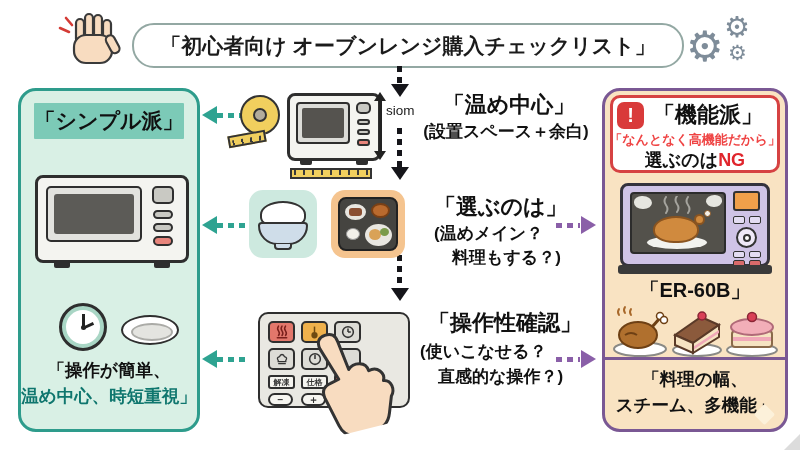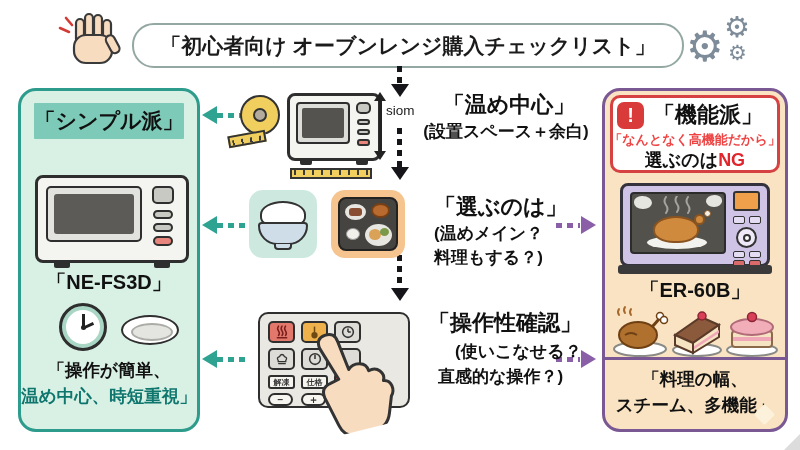--- a/index.html
+++ b/index.html
@@ -81,21 +81,20 @@
         <div class="abs" style="left:6px;top:6px;right:6px;bottom:6px;background:#5c5b57;border-radius:3px;"></div>
       </div>
       <div class="btn" style="left:114px;top:8px;width:22px;height:18px;background:#c9c9c3;"></div>
       <div class="btn" style="left:115px;top:32px;width:20px;height:9px;background:#c9c9c3;"></div>
       <div class="btn" style="left:115px;top:45px;width:20px;height:9px;background:#c9c9c3;"></div>
       <div class="btn" style="left:115px;top:58px;width:20px;height:10px;background:#e8857c;"></div>
       <div class="foot" style="left:16px;"></div>
       <div class="foot" style="right:16px;"></div>
     </div>
 
-    <div class="abs ctr nowrap" style="left:0;top:178px;width:176px;font-size:20px;font-weight:800;color:#111;">「NE-FS3D」</div>
 
     <div class="abs" style="left:38px;top:212px;width:48px;height:48px;border-radius:50%;background:#a9d6c5;border:3px solid #2e2e2e;box-sizing:border-box;">
       <div class="abs" style="left:4px;top:4px;right:4px;bottom:4px;background:#fff;border-radius:50%;"></div>
       <div class="abs" style="left:20px;top:8px;width:3px;height:14px;background:#222;transform-origin:50% 100%;transform:rotate(0deg);"></div>
       <div class="abs" style="left:20px;top:11px;width:3px;height:11px;background:#222;transform-origin:50% 100%;transform:rotate(65deg);"></div>
       <div class="abs" style="left:19px;top:19px;width:5px;height:5px;background:#222;border-radius:50%;"></div>
     </div>
 
     <div class="abs" style="left:100px;top:224px;width:58px;height:30px;background:#fff;border:2.5px solid #2e2e2e;border-radius:50%;box-sizing:border-box;">
       <div class="abs" style="left:8px;top:6px;width:38px;height:14px;background:#e4e4e0;border:2px solid #ababa7;border-radius:50%;"></div>
@@ -234,21 +233,21 @@
       <div class="abs" style="left:6px;top:29px;width:14px;height:12px;background:#f2f0ea;border:1.5px solid #999;border-radius:50%;box-sizing:border-box;"></div>
       <div class="abs" style="left:25px;top:25px;width:27px;height:22px;background:#e8e6e0;border-radius:50%;">
         <div class="abs" style="left:4px;top:5px;width:12px;height:11px;background:#d9a257;border-radius:50%;"></div>
         <div class="abs" style="left:15px;top:4px;width:9px;height:8px;background:#7a9a4a;border-radius:50%;"></div>
       </div>
     </div>
   </div>
 
   <div class="abs nowrap step-title" style="left:434px;top:192px;">「選ぶのは」</div>
   <div class="abs nowrap step-sub" style="left:434px;top:222px;text-align:right;">(温めメイン？</div>
-  <div class="abs nowrap step-sub" style="left:434px;top:246px;">料理もする？)</div>
+  <div class="abs nowrap step-sub" style="left:452px;top:246px;">料理もする？)</div>
 
   <div class="abs" style="left:258px;top:312px;width:152px;height:96px;background:#e9e8e2;border:2.5px solid #2f2f2f;border-radius:10px;box-sizing:border-box;">
 
     <div class="btn ctr" style="left:8px;top:7px;width:27px;height:22px;background:#e2776b;">
       <svg width="14" height="14" viewBox="0 0 12 12">
           <g stroke="#7a201c" stroke-width="1.3" fill="none" stroke-linecap="round">
             <path d="M3 1 q-1.5 2 0 4 q1.5 2 0 4"></path>
             <path d="M6 1 q-1.5 2 0 4 q1.5 2 0 4"></path>
             <path d="M9 1 q-1.5 2 0 4 q1.5 2 0 4"></path>
             <path d="M2 11 h8"></path>
@@ -301,18 +300,18 @@
 
   <svg class="abs" style="left:302px;top:326px;transform:rotate(-14deg);" width="100" height="105" viewBox="0 0 100 105">
     <path d="M26 16 q-2 -11 8 -12 q10 -1 11 9 l4 30
              q5 -5 12 -3 q7 2 7 9
              q7 -2 11 3 q4 5 1 10
              q6 1 7 7 q1 6 -3 10
              l-6 16 q-5 14 -21 14 l-13 0 q-15 0 -18 -14 l-7 -30 q-2 -11 9 -13 l9 -2 z" fill="#f8dcc0" stroke="#333" stroke-width="3" stroke-linejoin="round"></path>
   </svg>
 
   <div class="abs nowrap step-title" style="left:428px;top:308px;">「操作性確認」</div>
-  <div class="abs nowrap step-sub" style="left:455px;top:340px;">(使いこなせる？</div>
+  <div class="abs nowrap step-sub" style="left:420px;top:340px;">(使いこなせる？</div>
   <div class="abs nowrap step-sub" style="left:438px;top:365px;">直感的な操作？)</div>
 
   <div class="abs" style="right:0;bottom:0;width:0;height:0;border-left:16px solid transparent;border-bottom:16px solid #dcdcdc;"></div>
 
 </div>
 
 </body></html>

